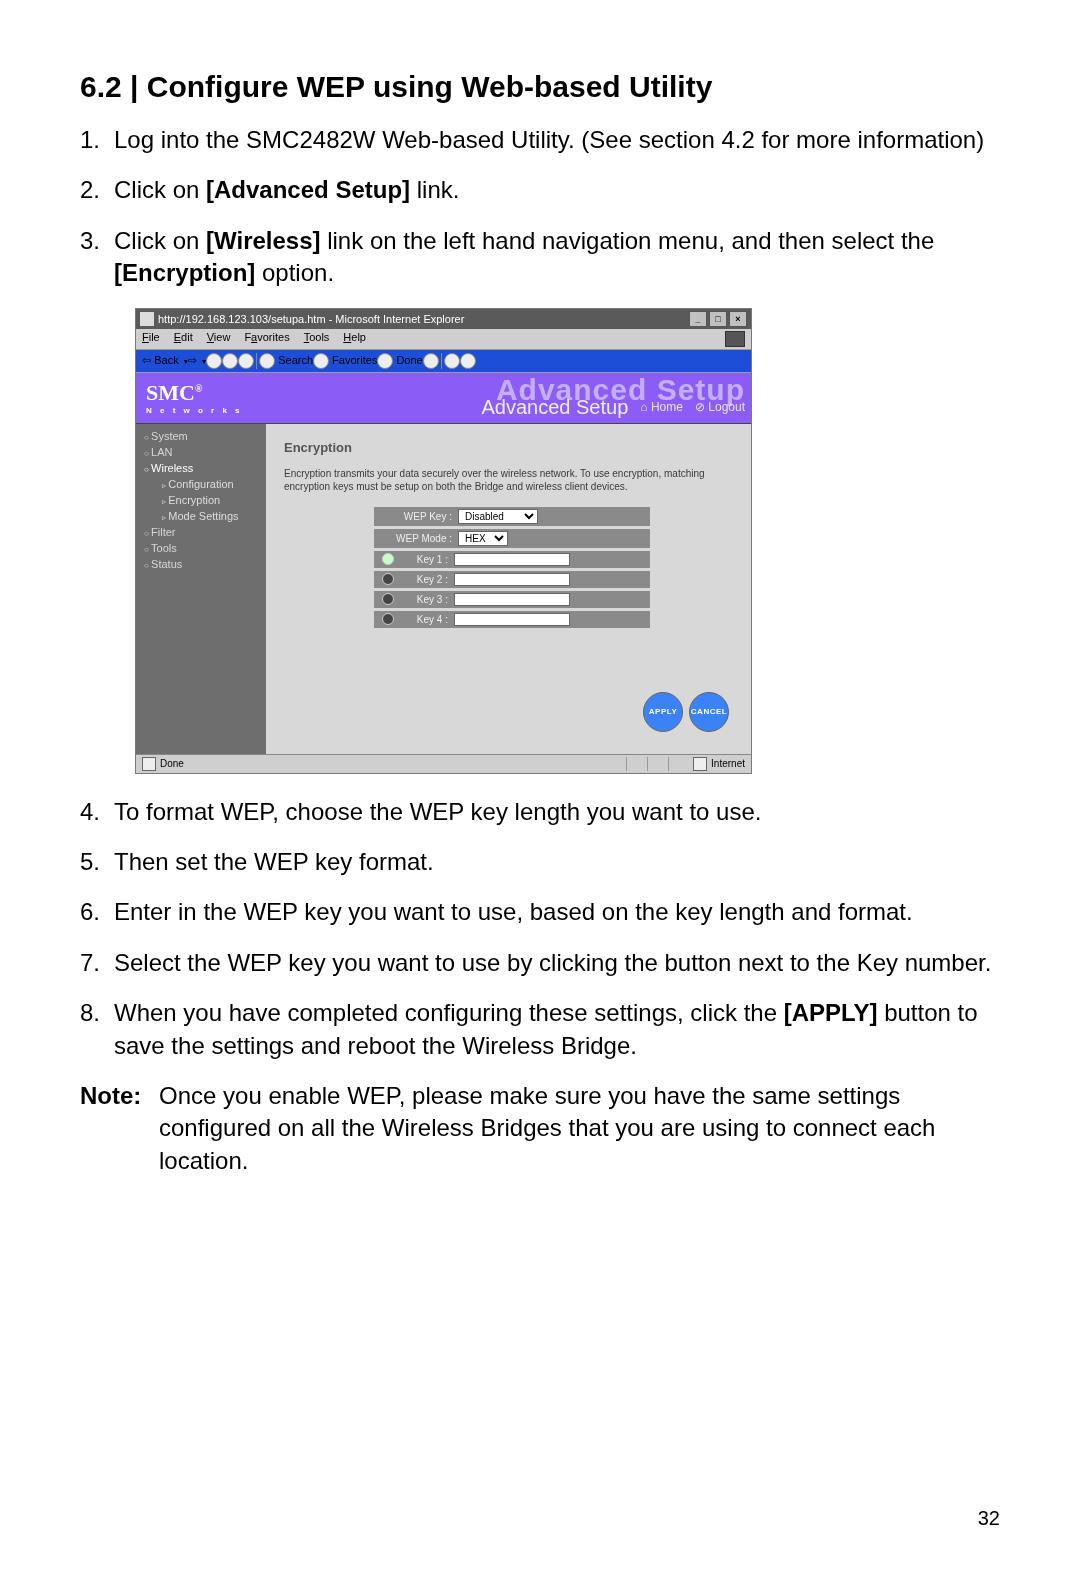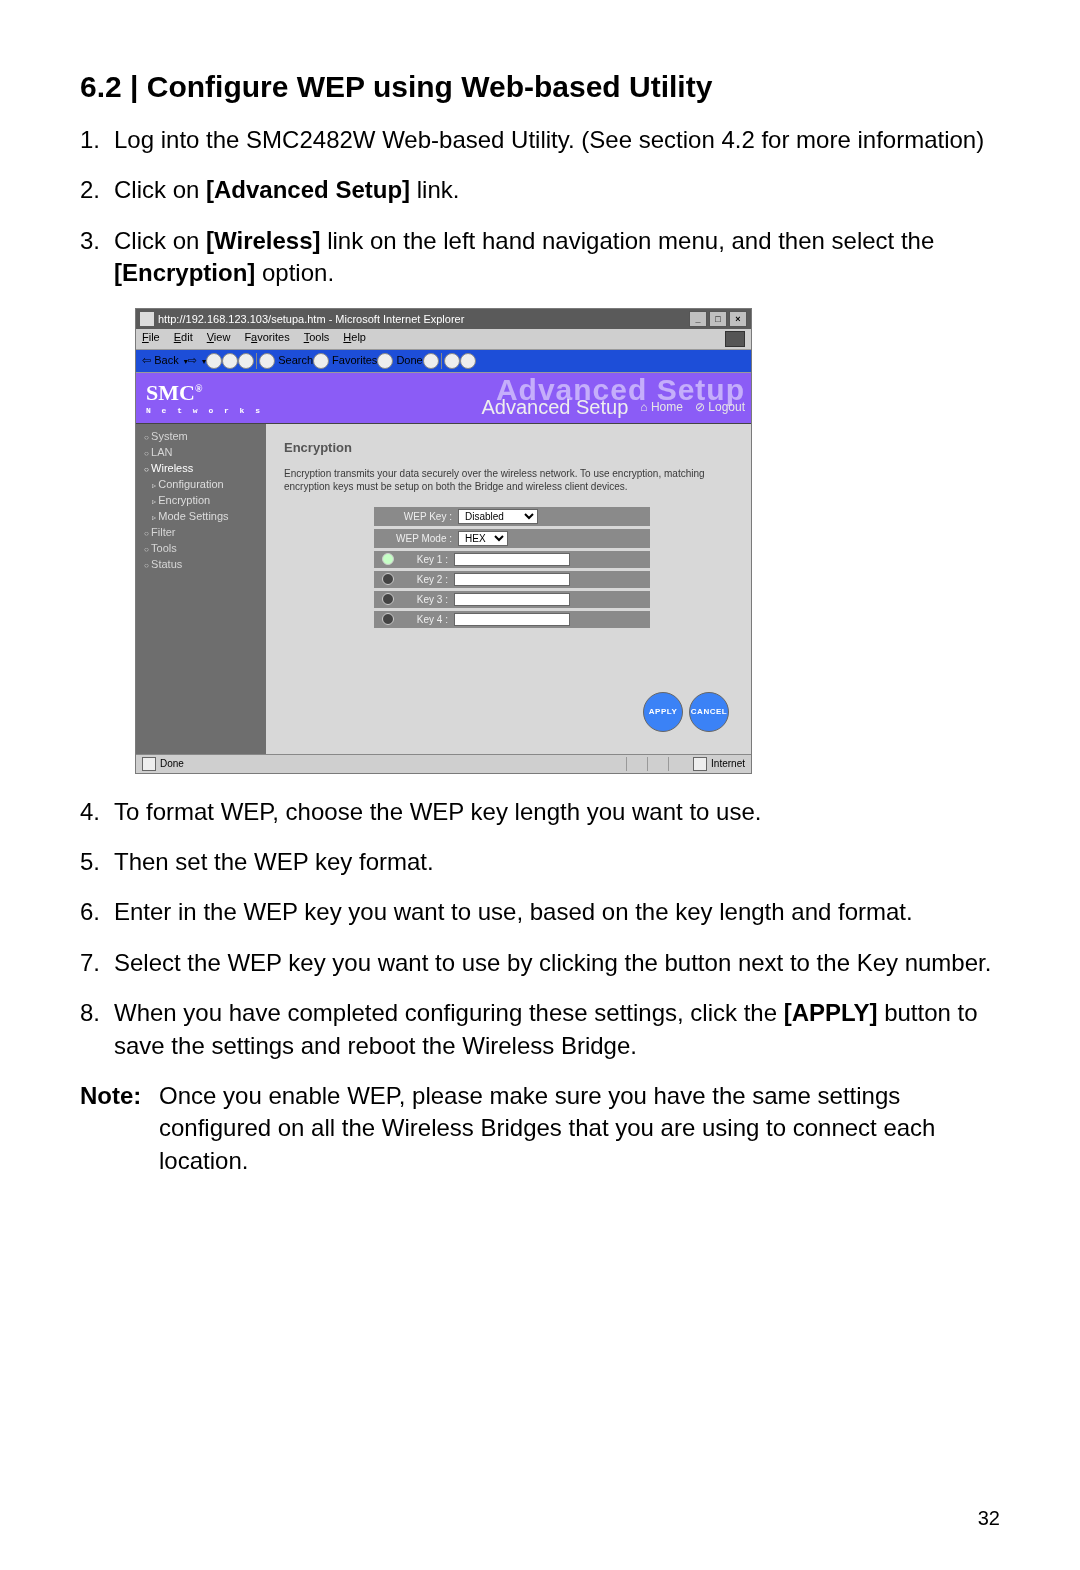--- a/index.html
+++ b/index.html
@@ -98,36 +98,36 @@
   }
   .banner {
     position:relative; height:50px; background:#8b5cf6;
     display:flex; align-items:flex-start; padding:0 10px;
     border-bottom:1px solid #444;
   }
   .brand {
     color:#fff; font-size:22px; font-weight:bold; font-family:Georgia,serif;
     align-self:center;
   }
-  .brand .nw { display:block; font-size:8px; letter-spacing:3px; font-family:Liberation Mono, monospace; }
+  .brand .nw { display:block; font-size:8px; letter-spacing:3px; font-family:Liberation Sans, sans-serif; }
   .watermark {
     position:absolute; right:6px; top:0px; font-size:30px;
     color:rgba(255,255,255,0.5); font-weight:bold; letter-spacing:1px;
   }
   .subbanner {
     position:absolute; right:6px; bottom:4px; display:flex; align-items:center; gap:12px;
     color:#e6e6e6; font-size:12px;
   }
   .subbanner .adv { font-size:20px; color:#eee; }
   .sidebar {
     width:130px; background:#6e6e6e; color:#d6d6d6; padding:4px 0;
     font-size:11px;
   }
   .sidebar .sec { padding:2px 8px; }
-  .sidebar .sec.sub { padding-left:16px; color:#ddd; }
+  .sidebar .sec.sub { padding-left:26px; color:#ddd; }
   .sidebar .bullet::before { content:"○ "; font-size:8px; }
   .sidebar .tri::before { content:"▹ "; font-size:8px; }
   .sidebar .sel { color:#fff; }
   .main {
     flex:1; background:#d8d8d8; padding:16px 18px; position:relative;
   }
   .main h4 { margin:0 0 12px 0; font-size:13px; color:#555; }
   .desc { font-size:10px; color:#3a3a3a; line-height:1.3; margin-bottom:14px; }
   .form { margin-left:90px; }
   .form .row {

